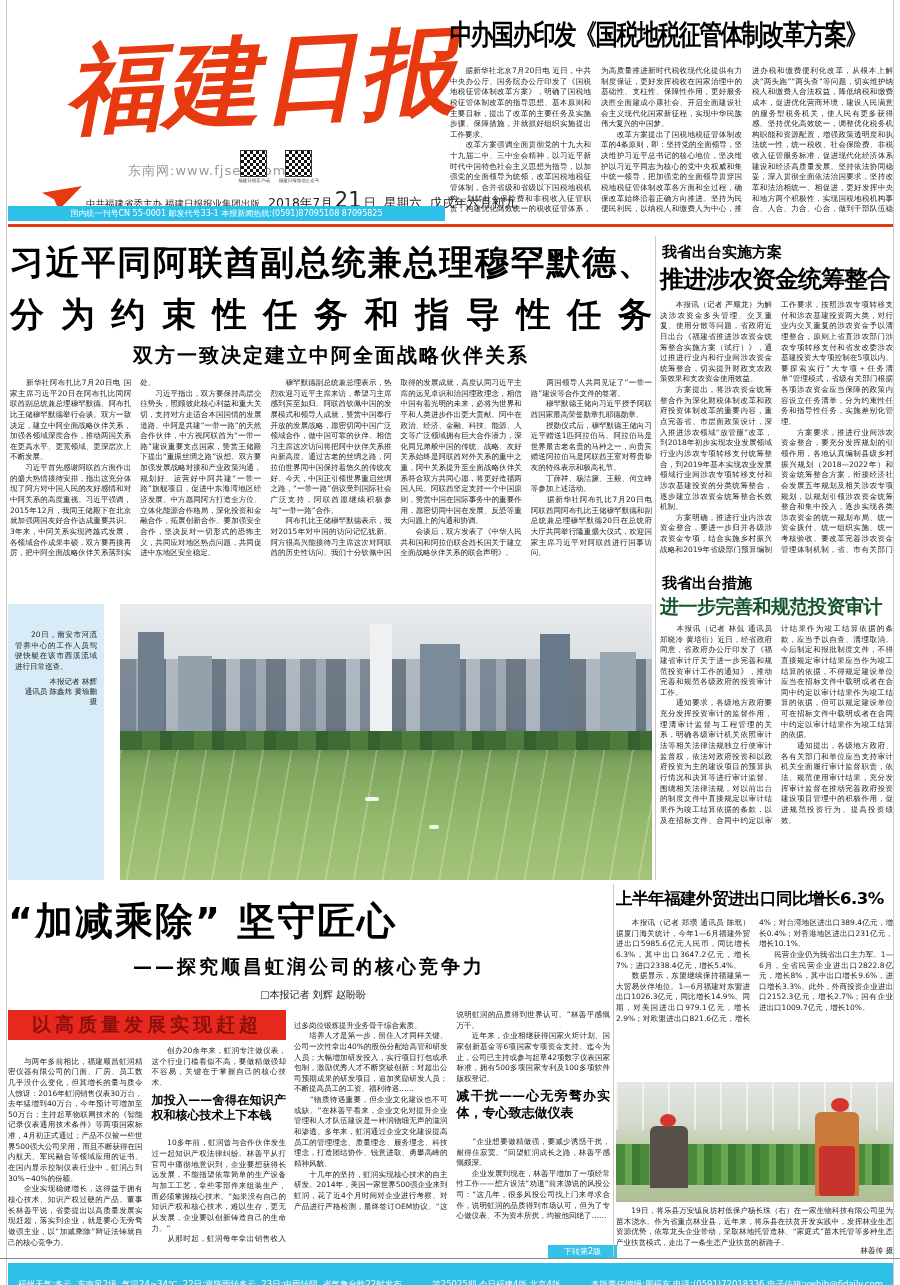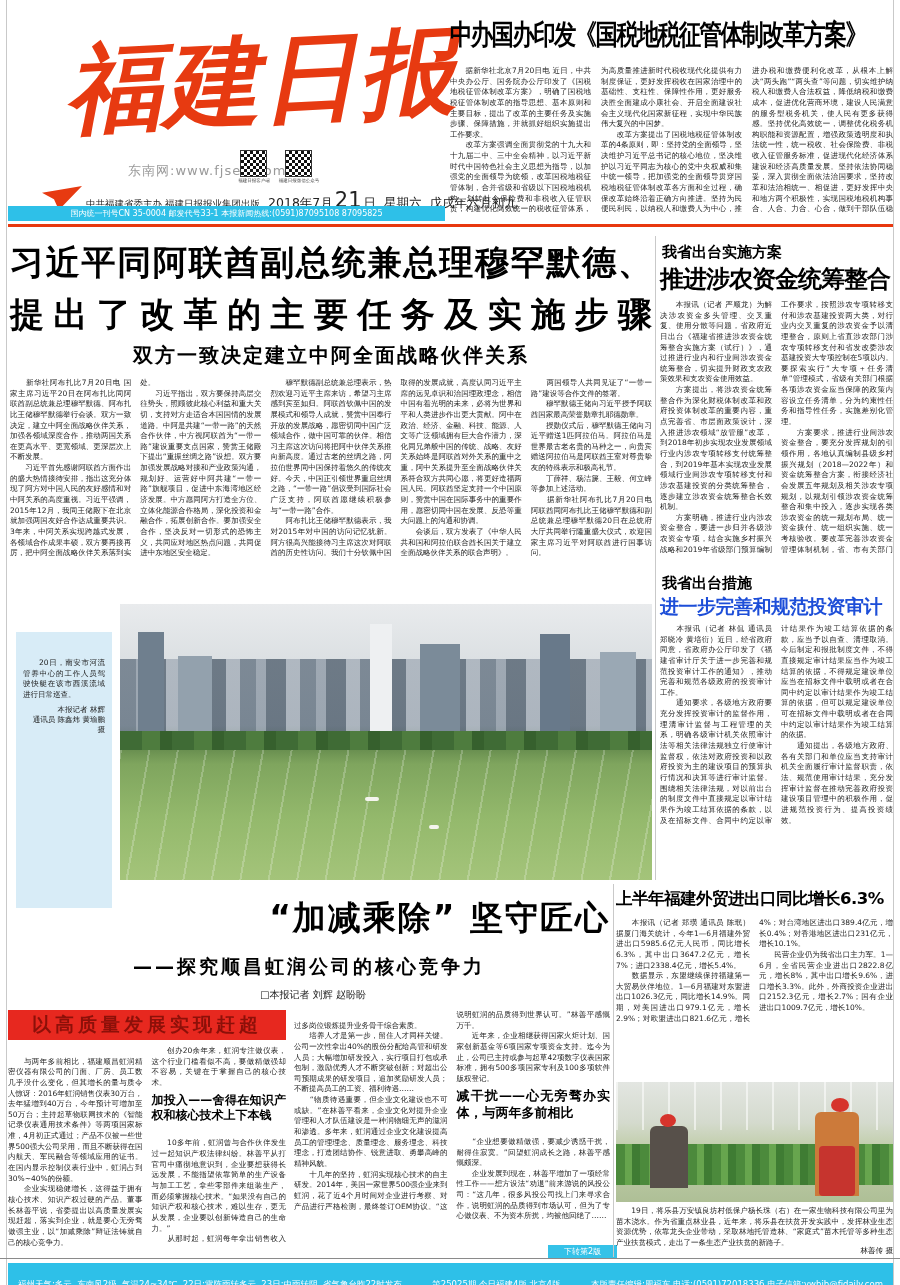--- a/index.html
+++ b/index.html
@@ -22,24 +22,24 @@
   .pubr { font-size:9.5px; color:#222; }
   .datep { font-size:12.5px; color:#222; }
   .dateday { font-size:21px; color:#222; }
   .cyanbar { background:#2ec0e8; color:#fff; font-size:8px; display:flex; align-items:center; justify-content:center; white-space:nowrap; overflow:hidden; }
   .tax-h { font-size:28px; font-weight:bold; letter-spacing:-2px; white-space:nowrap; transform:scaleX(0.8); transform-origin:left center; color:#000; }
   .redrule { background:#e8380f; height:3px; }
   .lead-h { font-size:34px; font-weight:bold; color:#000; text-align:justify; text-align-last:justify; line-height:1.35; }
   .lead-sub { font-size:20px; font-weight:bold; color:#000; text-align:center; letter-spacing:2px; }
   .kicker { font-size:15px; font-weight:bold; color:#000; }
   .side-h1 { font-size:24px; font-weight:bold; letter-spacing:-1px; color:#000; white-space:nowrap; }
-  .side-h2 { font-size:19px; font-weight:bold; letter-spacing:-0.5px; color:#1d4ed8; white-space:nowrap; }
+  .side-h2 { font-size:19px; font-weight:bold; letter-spacing:-0.5px; color:#14532d; white-space:nowrap; }
   .cap-box { background:#d8ecf7; padding:26px 7px 8px 7px; }
   .cap-credit { font-size:7.5px; text-align:right; white-space:pre-line; margin-top:4px; color:#1c1c1c; }
-  .feat-h { font-size:33px; font-weight:bold; color:#000; text-align:right; letter-spacing:2px; }
+  .feat-h { font-size:38px; font-weight:bold; color:#000; text-align:left; letter-spacing:2px; }
   .feat-sub { font-size:19px; font-weight:bold; color:#000; text-align:center; letter-spacing:3px; }
   .feat-by { font-size:10px; color:#222; text-align:center; }
   .banner { background:#e7281f; color:#8c1009; font-size:19px; font-weight:bold; letter-spacing:4px; display:flex; align-items:center; justify-content:center; white-space:nowrap; }
   .feature-subhead { font-size:12px; font-weight:bold; line-height:1.3; margin:4px 0; color:#000; }
   .trade-h { font-size:16.5px; font-weight:bold; letter-spacing:-0.5px; white-space:nowrap; color:#000; }
   .jump { background:#35c2e8; color:#fff; font-size:8px; padding:1px 16px; white-space:nowrap; }
   .footrule { background:#8a8a8a; height:1px; }
   .footbar { background:#2ec0e8; color:#fff; font-size:8.5px; display:flex; align-items:flex-start; justify-content:space-between; padding:16px 10px; white-space:nowrap; overflow:hidden; }
   
   .photo1 { background:linear-gradient(180deg,#e9ebed 0%,#d8dde0 26%,#c2cad0 44%,#5d8348 50%,#7fa55e 58%,#94b96c 78%,#a4c47a 100%); overflow:hidden; }
@@ -84,31 +84,31 @@
 
   <div class="abs dateline" style="left:86px; top:188px;">
     <span class="pubr">中共福建省委主办 福建日报报业集团出版</span>
     <span class="datep">2018年7月</span>
     <span class="dateday" style="margin-left:-6px;">21</span>
     <span class="datep" style="margin-left:-6px;">日</span>
     <span class="datep">星期六</span>
     <span class="datep">戊戌年六月初九</span>
   </div>
 
-  <div class="abs cyanbar" style="left:8px; top:206px; width:437px; height:15px;">国内统一刊号CN 35-0004 邮发代号33-1 本报新闻热线:(0591)87095108 87095825</div>
+  <div class="abs cyanbar" style="left:8px; top:206px; width:437px; height:15px;">国内统一刊号CN 55-0001 邮发代号33-1 本报新闻热线:(0591)87095108 87095825</div>
 
   <div class="abs tax-h" style="left:450px; top:16px; width:443px;">中办国办印发《国税地税征管体制改革方案》</div>
   <div class="abs bt cols3" style="left:450px; top:66px; width:443px; height:156px;">　　据新华社北京7月20日电 近日，中共中央办公厅、国务院办公厅印发了《国税地税征管体制改革方案》，明确了国税地税征管体制改革的指导思想、基本原则和主要目标，提出了改革的主要任务及实施步骤、保障措施，并就抓好组织实施提出工作要求。
 　　改革方案强调全面贯彻党的十九大和十九届二中、三中全会精神，以习近平新时代中国特色社会主义思想为指导，以加强党的全面领导为统领，改革国税地税征管体制，合并省级和省级以下国税地税机构，划转社会保险费和非税收入征管职责，构建优化高效统一的税收征管体系，为高质量推进新时代税收现代化提供有力制度保证，更好发挥税收在国家治理中的基础性、支柱性、保障性作用，更好服务决胜全面建成小康社会、开启全面建设社会主义现代化国家新征程，实现中华民族伟大复兴的中国梦。
 　　改革方案提出了国税地税征管体制改革的4条原则，即：坚持党的全面领导，坚决维护习近平总书记的核心地位，坚决维护以习近平同志为核心的党中央权威和集中统一领导，把加强党的全面领导贯穿国税地税征管体制改革各方面和全过程，确保改革始终沿着正确方向推进。坚持为民便民利民，以纳税人和缴费人为中心，推进办税和缴费便利化改革，从根本上解决“两头跑”“两头查”等问题，切实维护纳税人和缴费人合法权益，降低纳税和缴费成本，促进优化营商环境，建设人民满意的服务型税务机关，使人民有更多获得感。坚持优化高效统一，调整优化税务机构职能和资源配置，增强政策透明度和执法统一性，统一税收、社会保险费、非税收入征管服务标准，促进现代化经济体系建设和经济高质量发展。坚持依法协同稳妥，深入贯彻全面依法治国要求，坚持改革和法治相统一、相促进，更好发挥中央和地方两个积极性，实现国税地税机构事合、人合、力合、心合，做到干部队伍稳定、职责平稳划转、工作稳妥推进、社会效应良好。</div>
 
   <div class="abs redrule" style="left:8px; top:224px; width:885px;"></div>
 
   <div class="abs lead-h" style="left:10px; top:240px; width:642px;">习近平同阿联酋副总统兼总理穆罕默德、</div>
-  <div class="abs lead-h" style="left:10px; top:292px; width:642px;">提出了改革的主要任务及实施步骤</div>
+  <div class="abs lead-h" style="left:10px; top:292px; width:642px;">分为约束性任务和指导性任务</div>
   <div class="abs lead-sub" style="left:10px; top:342px; width:642px;">双方一致决定建立中阿全面战略伙伴关系</div>
   <div class="abs bt cols5" style="left:10px; top:378px; width:642px; height:222px;">　　新华社阿布扎比7月20日电 国家主席习近平20日在阿布扎比同阿联酋副总统兼总理穆罕默德、阿布扎比王储穆罕默德举行会谈。双方一致决定，建立中阿全面战略伙伴关系，加强各领域深度合作，推动两国关系在更高水平、更宽领域、更深层次上不断发展。
 　　习近平首先感谢阿联酋方面作出的盛大热情接待安排，指出这充分体现了阿方对中国人民的友好感情和对中阿关系的高度重视。习近平强调，2015年12月，我同王储殿下在北京就加强两国友好合作达成重要共识。3年来，中阿关系实现跨越式发展，各领域合作成果丰硕，双方要再接再厉，把中阿全面战略伙伴关系落到实处。
 　　习近平指出，双方要保持高层交往势头，照顾彼此核心利益和重大关切，支持对方走适合本国国情的发展道路。中阿是共建“一带一路”的天然合作伙伴，中方视阿联酋为“一带一路”建设重要支点国家，赞赏王储殿下提出“重振丝绸之路”设想。双方要加强发展战略对接和产业政策沟通，规划好、运营好中阿共建“一带一路”旗舰项目，促进中东海湾地区经济发展。中方愿同阿方打造全方位、立体化能源合作格局，深化投资和金融合作，拓展创新合作。要加强安全合作，坚决反对一切形式的恐怖主义，共同应对地区热点问题，共同促进中东地区安全稳定。
 　　穆罕默德副总统兼总理表示，热烈欢迎习近平主席来访，希望习主席感到宾至如归。阿联酋钦佩中国的发展模式和领导人成就，赞赏中国奉行开放的发展战略，愿密切同中国广泛领域合作，做中国可靠的伙伴。相信习主席这次访问将把阿中伙伴关系推向新高度。通过古老的丝绸之路，阿拉伯世界同中国保持着悠久的传统友好。今天，中国正引领世界重启丝绸之路，“一带一路”倡议受到国际社会广泛支持，阿联酋愿继续积极参与“一带一路”合作。
 　　阿布扎比王储穆罕默德表示，我对2015年对中国的访问记忆犹新。阿方很高兴能接待习主席这次对阿联酋的历史性访问。我们十分钦佩中国取得的发展成就，高度认同习近平主席的远见卓识和治国理政理念，相信中国有着光明的未来，必将为世界和平和人类进步作出更大贡献。阿中在政治、经济、金融、科技、能源、人文等广泛领域拥有巨大合作潜力，深化同兄弟般中国的传统、战略、友好关系始终是阿联酋对外关系的重中之重，阿中关系提升至全面战略伙伴关系符合双方共同心愿，将更好造福两国人民。阿联酋坚定支持一个中国原则，赞赏中国在国际事务中的重要作用，愿密切同中国在发展、反恐等重大问题上的沟通和协调。
 　　会谈后，双方发表了《中华人民共和国和阿拉伯联合酋长国关于建立全面战略伙伴关系的联合声明》。
 　　两国领导人共同见证了“一带一路”建设等合作文件的签署。
 　　穆罕默德王储向习近平授予阿联酋国家最高荣誉勋章扎耶德勋章。
 　　授勋仪式后，穆罕默德王储向习近平赠送1匹阿拉伯马。阿拉伯马是世界最古老名贵的马种之一，向贵宾赠送阿拉伯马是阿联酋王室对尊贵挚友的特殊表示和极高礼节。
@@ -123,21 +123,21 @@
 　　方案提出，将涉农资金统筹整合作为深化财税体制改革和政府投资体制改革的重要内容，重点完善省、市层面政策设计，深入推进涉农领域“放管服”改革，到2018年初步实现农业发展领域行业内涉农专项转移支付统筹整合，到2019年基本实现农业发展领域行业间涉农专项转移支付和涉农基建投资的分类统筹整合，逐步建立涉农资金统筹整合长效机制。
 　　方案明确，推进行业内涉农资金整合，要进一步归并各级涉农资金专项，结合实施乡村振兴战略和2019年省级部门预算编制工作要求，按照涉农专项转移支付和涉农基建投资两大类，对行业内交叉重复的涉农资金予以清理整合，原则上省直涉农部门涉农专项转移支付和省发改委涉农基建投资大专项控制在5项以内。要探索实行“大专项＋任务清单”管理模式，省级有关部门根据各项涉农资金应当保障的政策内容设立任务清单，分为约束性任务和指导性任务，实施差别化管理。
 　　方案要求，推进行业间涉农资金整合，要充分发挥规划的引领作用，各地认真编制县级乡村振兴规划（2018—2022年）和资金统筹整合方案，衔接经济社会发展五年规划及相关涉农专项规划，以规划引领涉农资金统筹整合和集中投入，逐步实现各类涉农资金的统一规划布局、统一资金拨付、统一组织实施、统一考核验收。要改革完善涉农资金管理体制机制，省、市有关部门进一步下放涉农项目审批权限，赋予县级相机施策和统筹资金的自主权，提高项目决策的自主性和灵活度。要加强涉农资金项目库建设，归并重复设置的涉农项目。要加强涉农资金监管，防止借统筹整合名义挪用涉农资金。从2018年起取消财政扶贫资金整合试点，一并纳入全省涉农资金统筹整合范围。</div>
 
   <div class="abs kicker" style="left:662px; top:574px;">我省出台措施</div>
   <div class="abs side-h2" style="left:660px; top:594px; width:233px;">进一步完善和规范投资审计</div>
   <div class="abs bt cols2" style="left:660px; top:624px; width:233px; height:254px;">　　本报讯（记者 林侃 通讯员 郑晓冷 黄培衍）近日，经省政府同意，省政府办公厅印发了《福建省审计厅关于进一步完善和规范投资审计工作的通知》，推动完善和规范各级政府的投资审计工作。
 　　通知要求，各级地方政府要充分发挥投资审计的监督作用，理清审计监督与工程管理的关系，明确各级审计机关依照审计法等相关法律法规独立行使审计监督权，依法对政府投资和以政府投资为主的建设项目的预算执行情况和决算等进行审计监督。围绕相关法律法规，对以前出台的制度文件中直接规定以审计结果作为竣工结算依据的条款，以及在招标文件、合同中约定以审计结果作为竣工结算依据的条款，应当予以自查、清理取消。今后制定和报批制度文件，不得直接规定审计结果应当作为竣工结算的依据，不得规定建设单位应当在招标文件中载明或者在合同中约定以审计结果作为竣工结算的依据，但可以规定建设单位可在招标文件中载明或者在合同中约定以审计结果作为竣工结算的依据。
 　　通知提出，各级地方政府、各有关部门和单位应当支持审计机关全面履行审计监督职责，依法、规范使用审计结果，充分发挥审计监督在推动完善政府投资建设项目管理中的积极作用，促进规范投资行为、提高投资绩效。</div>
 
-  <div class="abs cap-box" style="left:8px; top:632px; width:96px; height:276px;margin-left:8px;">
+  <div class="abs cap-box" style="left:8px; top:604px; width:96px; height:276px;">
     <div class="bt">　　20日，南安市河流管养中心的工作人员驾驶快艇在该市西溪流域进行日常巡查。</div>
     <div class="cap-credit">本报记者 林辉
 通讯员 陈鑫炜 黄瑜鹏 摄</div>
   </div>
 
   <div class="abs photo1" style="left:120px; top:604px; width:532px; height:276px;">
     <div class="bldg-strip"></div>
     <div class="bldg" style="left:18px; top:28px; width:26px; height:110px; background:#6f7f8e;"></div>
     <div class="bldg" style="left:58px; top:52px; width:34px; height:90px; background:#93a1ad;"></div>
     <div class="bldg" style="left:250px; top:20px; width:22px; height:120px; background:#eef0f2;"></div>
@@ -164,21 +164,21 @@
     <span>　　10多年前，虹润曾与合作伙伴发生过一起知识产权法律纠纷。林善平从打官司中痛彻地意识到，企业要想获得长远发展，不能指望依靠简单的生产设备与加工工艺，拿些零部件来组装生产，而必须掌握核心技术。“如果没有自己的知识产权和核心技术，难以生存，更无从发展，企业要以创新铸造自己的生命力。”
 　　从那时起，虹润每年拿出销售收入的8%投入研发，陆续建成企业技术中心、博士后工作站等研发平台，自主研发出五大系列数百种具有自主知识产权的智能仪表，并在全国多个城市设立研发机构，吸纳高端研发人才；同时注重人才培养，让青年技术骨干经受</span>
   </div>
 
   <div class="abs bt cols2" style="left:294px; top:1010px; width:316px; height:242px;">
     <span>过多岗位锻炼提升业务骨干综合素质。
 　　培养人才是第一步，留住人才同样关键。公司一次性拿出40%的股份分配给高管和研发人员；大幅增加研发投入，实行项目打包或承包制，激励优秀人才不断突破创新；对超出公司预期成果的研发项目，追加奖励研发人员；不断提高员工的工资、福利待遇……
 　　“物质待遇重要，但企业文化建设也不可或缺。”在林善平看来，企业文化对提升企业管理和人才队伍建设是一种润物细无声的滋润和渗透。多年来，虹润通过企业文化建设提高员工的管理理念、质量理念、服务理念、科技理念，打造团结协作、锐意进取、勇攀高峰的精神风貌。
 　　十几年的坚持，虹润实现核心技术的自主研发。2014年，美国一家世界500强企业来到虹润，花了近4个月时间对企业进行考察、对产品进行严格检测，最终签订OEM协议。“这说明虹润的品质得到世界认可。”林善平感慨万千。
 　　近年来，企业相继获得国家火炬计划、国家创新基金等6项国家专项资金支持。迄今为止，公司已主持或参与起草42项数字仪表国家标准，拥有500多项国家专利及100多项软件版权登记。</span>
-    <div class="feature-subhead" style="font-size:13px;">减干扰——心无旁骛办实体，与两年多前相比</div>
+    <div class="feature-subhead" style="font-size:13px;">减干扰——心无旁骛办实体，专心致志做仪表</div>
     <span>　　“企业想要做精做强，要减少诱惑干扰，耐得住寂寞。”回望虹润成长之路，林善平感慨颇深。
 　　企业发展到现在，林善平增加了一项经常性工作——想方设法“劝退”前来游说的风投公司：“这几年，很多风投公司找上门来寻求合作，说明虹润的品质得到市场认可，但为了专心做仪表、不为资本所扰，均被他回绝了……</span>
   </div>
 
   <div class="abs jump" style="left:548px; top:1245px;">下转第2版</div>
 
   <div class="edge" style="left:613px; top:884px; bottom:28px;"></div>
 
   <div class="abs trade-h" style="left:616px; top:888px; width:277px;">上半年福建外贸进出口同比增长6.3%</div>
   <div class="abs bt cols2" style="left:616px; top:918px; width:277px; height:160px;">　　本报讯（记者 郑璜 通讯员 陈珉）据厦门海关统计，今年1—6月福建外贸进出口5985.6亿元人民币，同比增长6.3%，其中出口3647.2亿元，增长7%；进口2338.4亿元，增长5.4%。

